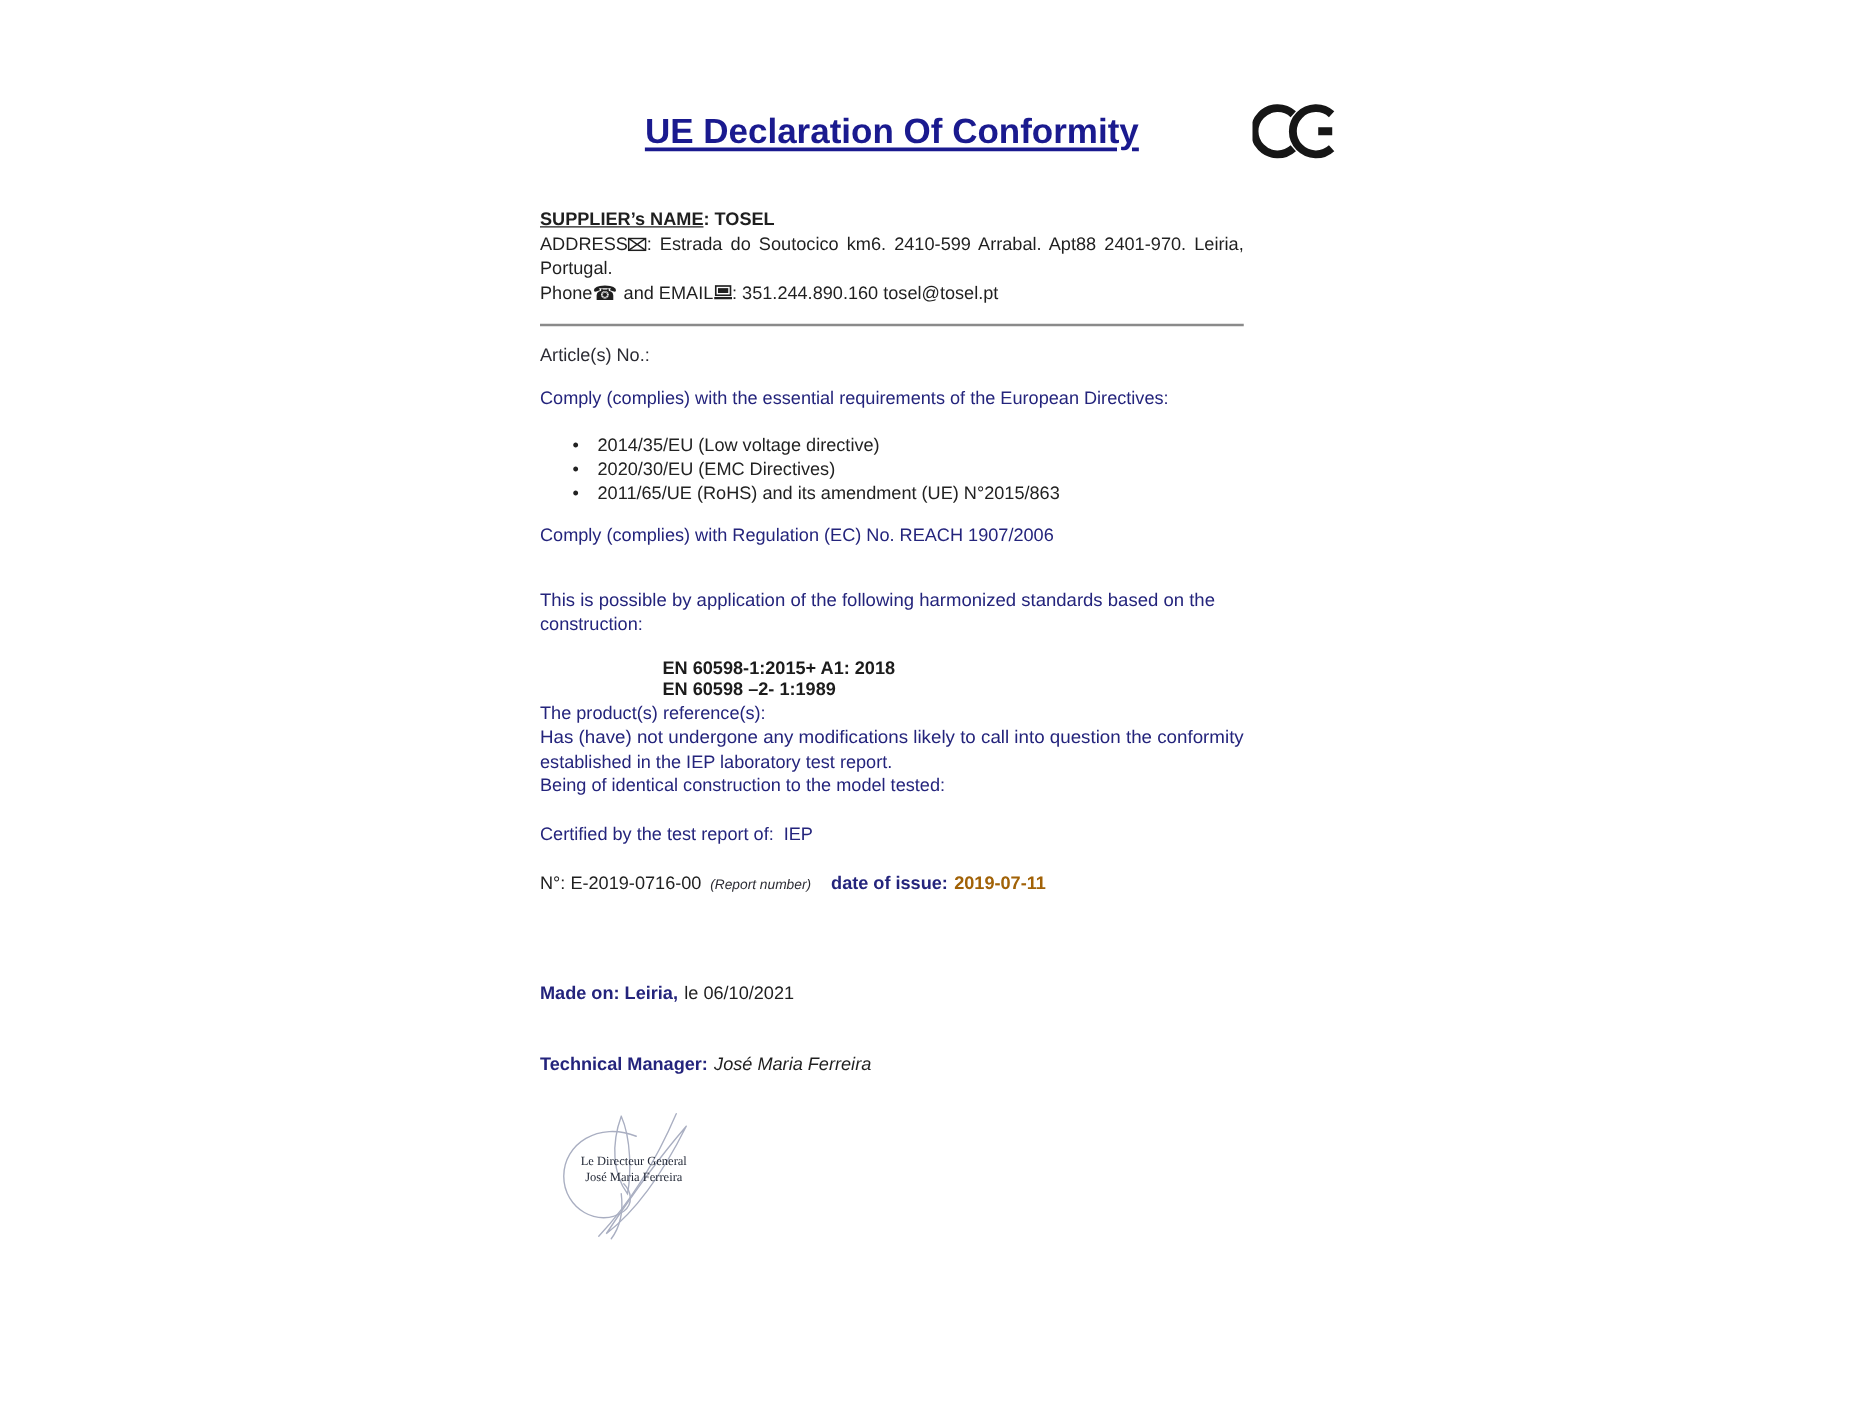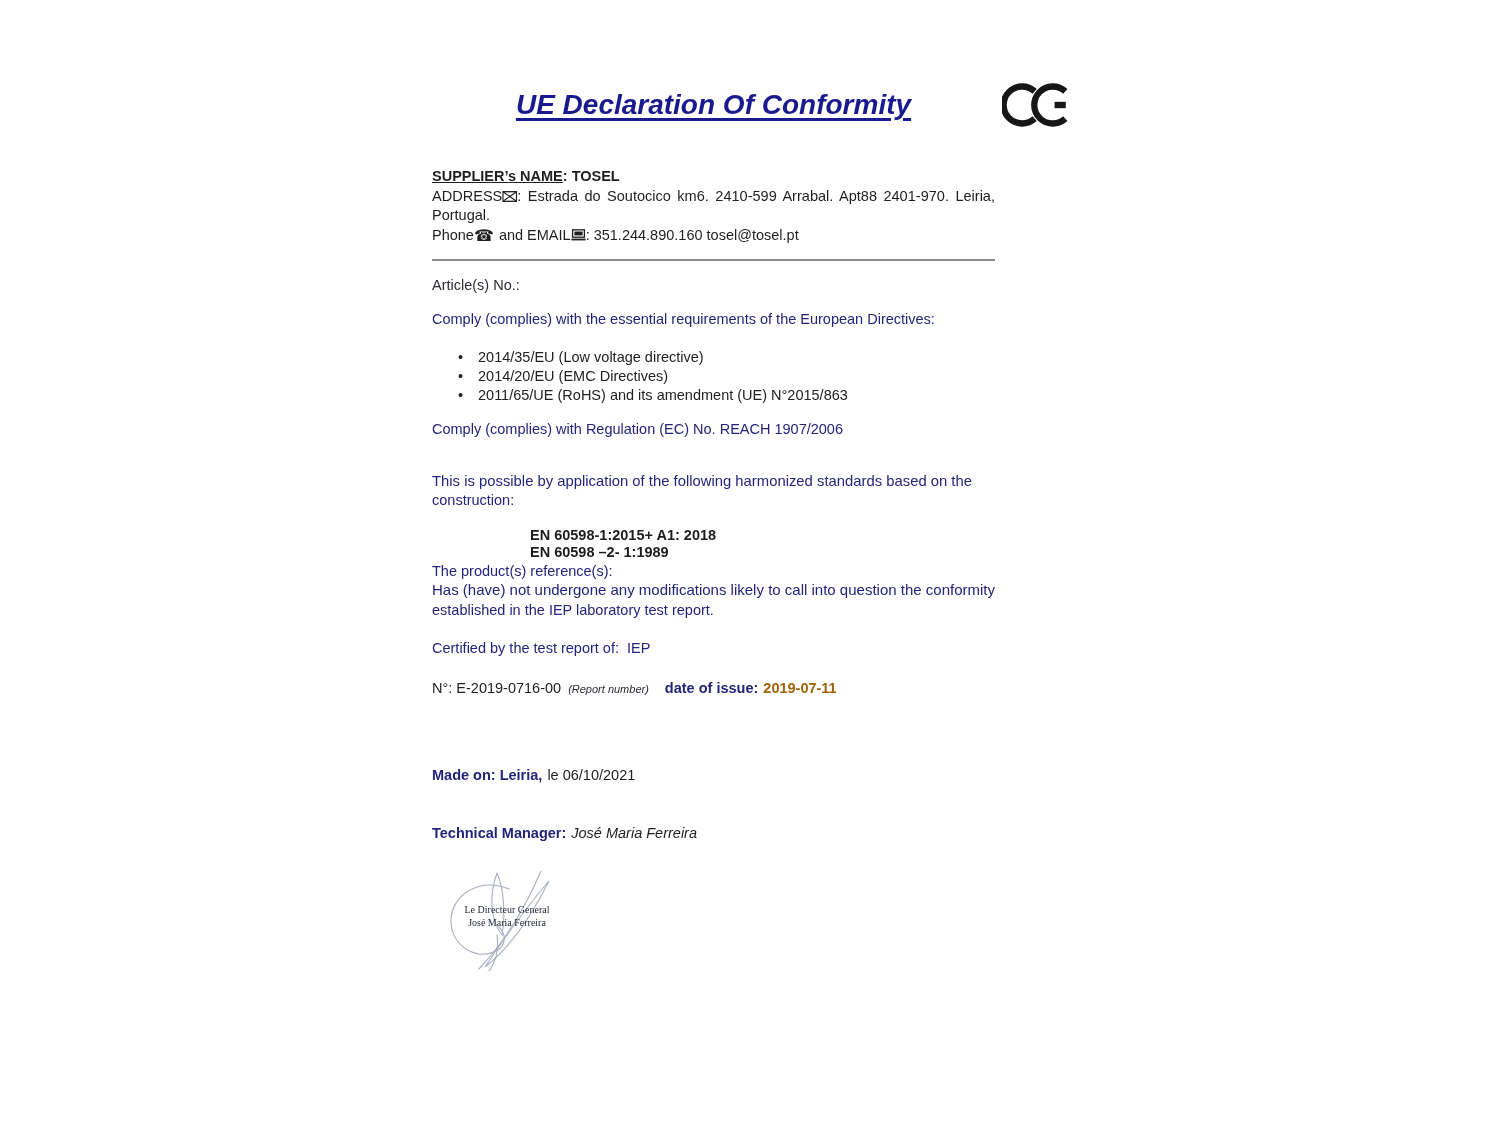--- a/index.html
+++ b/index.html
@@ -9,21 +9,21 @@
     -webkit-font-smoothing:antialiased;
   }
   .page{position:relative;width:1500px;height:1125px;background:#ffffff;overflow:hidden;}
 
   
   .doc{position:absolute;left:432px;top:0;width:563px;color:#1f1f1f;
        font-size:14.5px;line-height:19.5px;}
 
   .title{margin:88px 0 0;text-align:center;font-size:28px;line-height:34px;
          font-weight:bold;color:#1a1a8f;}
-  .title .u-title{text-decoration:underline;text-decoration-thickness:2.5px;text-underline-offset:4px;font-style:italic;}
+  .title .u-title{text-decoration:underline;text-decoration-thickness:2.5px;text-underline-offset:4px;}
 
   .navy{color:#24247c;}
   .black{color:#1f1f1f;}
   .b{font-weight:bold;}
   .u{text-decoration:underline;}
   .it{font-style:italic;}
 
   .supplier{margin-top:45px;}
   .line{white-space:nowrap;}
   .fitline{display:inline-block;white-space:nowrap;transform-origin:left center;}
@@ -108,40 +108,41 @@
 
     <hr class="rule">
 
 
     <p class="p-articles line">Article(s) No.:</p>
 
     <p class="p-directives navy line">Comply (complies) with the essential requirements of the European Directives:</p>
 
     <div class="bullets">
       <div class="bullet-row line">2014/35/EU (Low voltage directive)</div>
-      <div class="bullet-row line">2014/20/EU (EMC Directives)</div>
+      <div class="bullet-row line">2020/30/EU (EMC Directives)</div>
       <div class="bullet-row line">2011/65/UE (RoHS) and its amendment (UE) N°2015/863</div>
     </div>
 
     <p class="p-reach navy line">Comply (complies) with Regulation (EC) No. REACH 1907/2006</p>
 
     <div class="p-harmonized navy">
       <div class="line"><span class="fitline" style="transform: scaleX(1.02279);">This is possible by application of the following harmonized standards based on the</span></div>
       <div class="line">construction:</div>
     </div>
 
     <div class="standards">
       <div class="line">EN 60598-1:2015+ A1: 2018</div>
       <div class="line">EN 60598 –2- 1:1989</div>
     </div>
 
     <div class="p-product navy">
       <div class="line">The product(s) reference(s):</div>
       <div class="line"><span class="fitline" style="transform: scaleX(1.03484);">Has (have) not undergone any modifications likely to call into question the conformity</span></div>
       <div class="line">established in the IEP laboratory test report.</div>
+      <div class="line">Being of identical construction to the model tested:</div>
     </div>
 
     <p class="p-certified navy line">
       <span>Certified by the test report of:</span><span class="certified-val">IEP</span>
     </p>
 
     <p class="p-report line">
       <span class="black">N°: E-2019-0716-00</span><span class="report-note">(Report number)</span><span class="issue-label">date of issue:</span><span class="issue-date">2019-07-11</span>
     </p>
 

